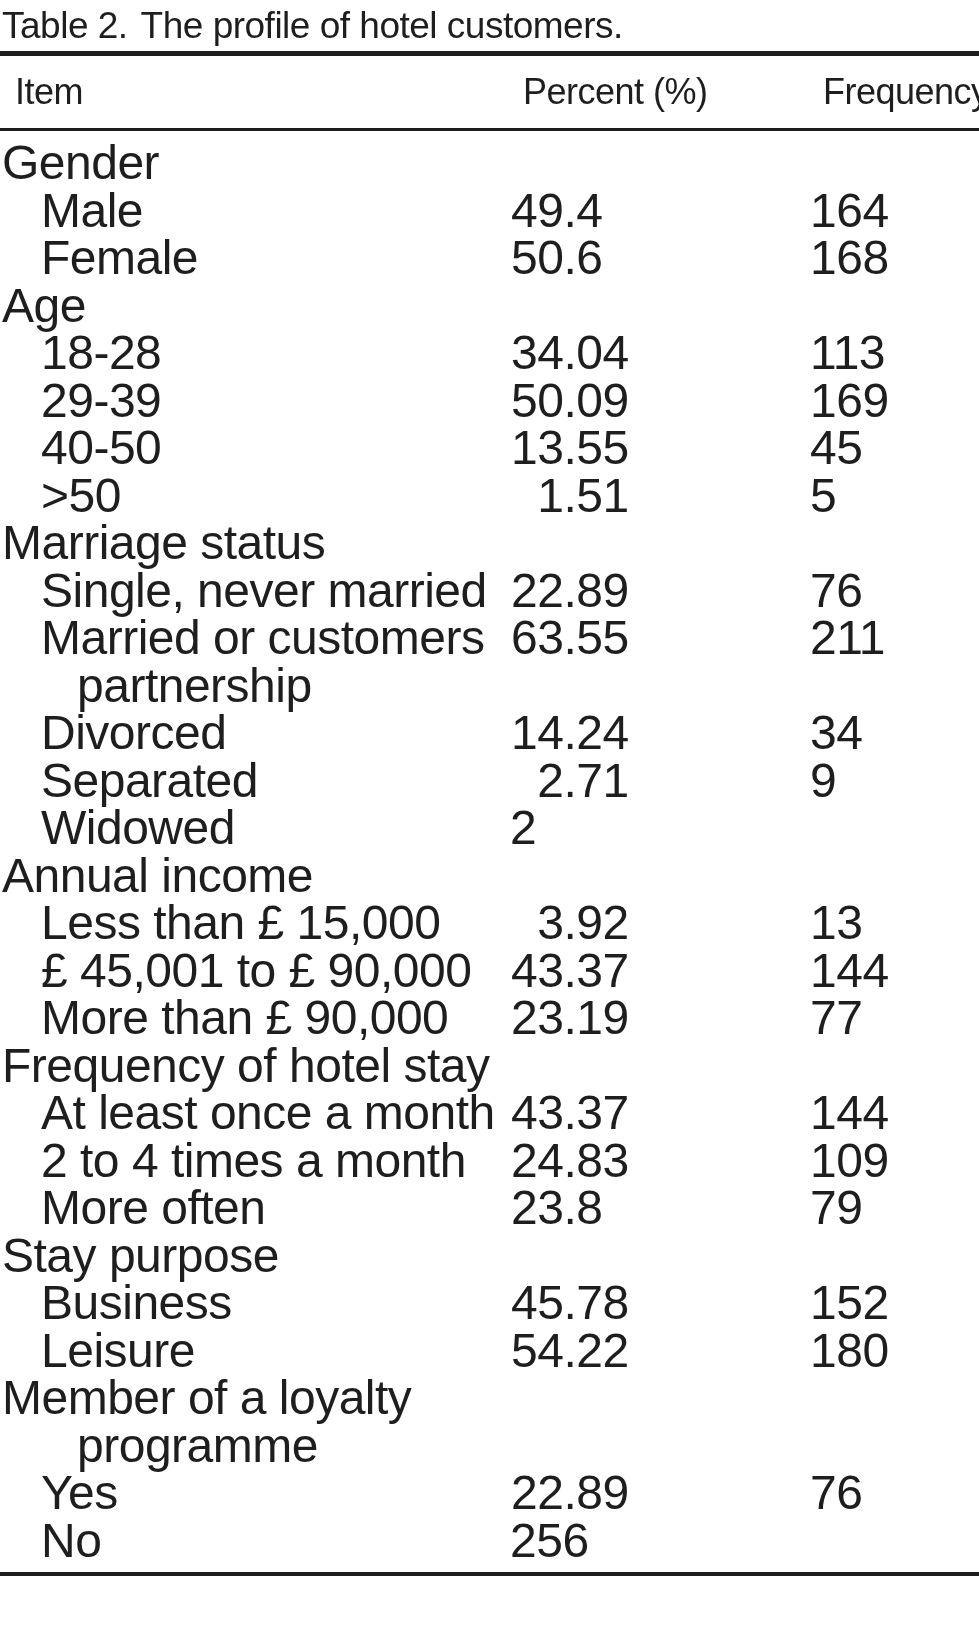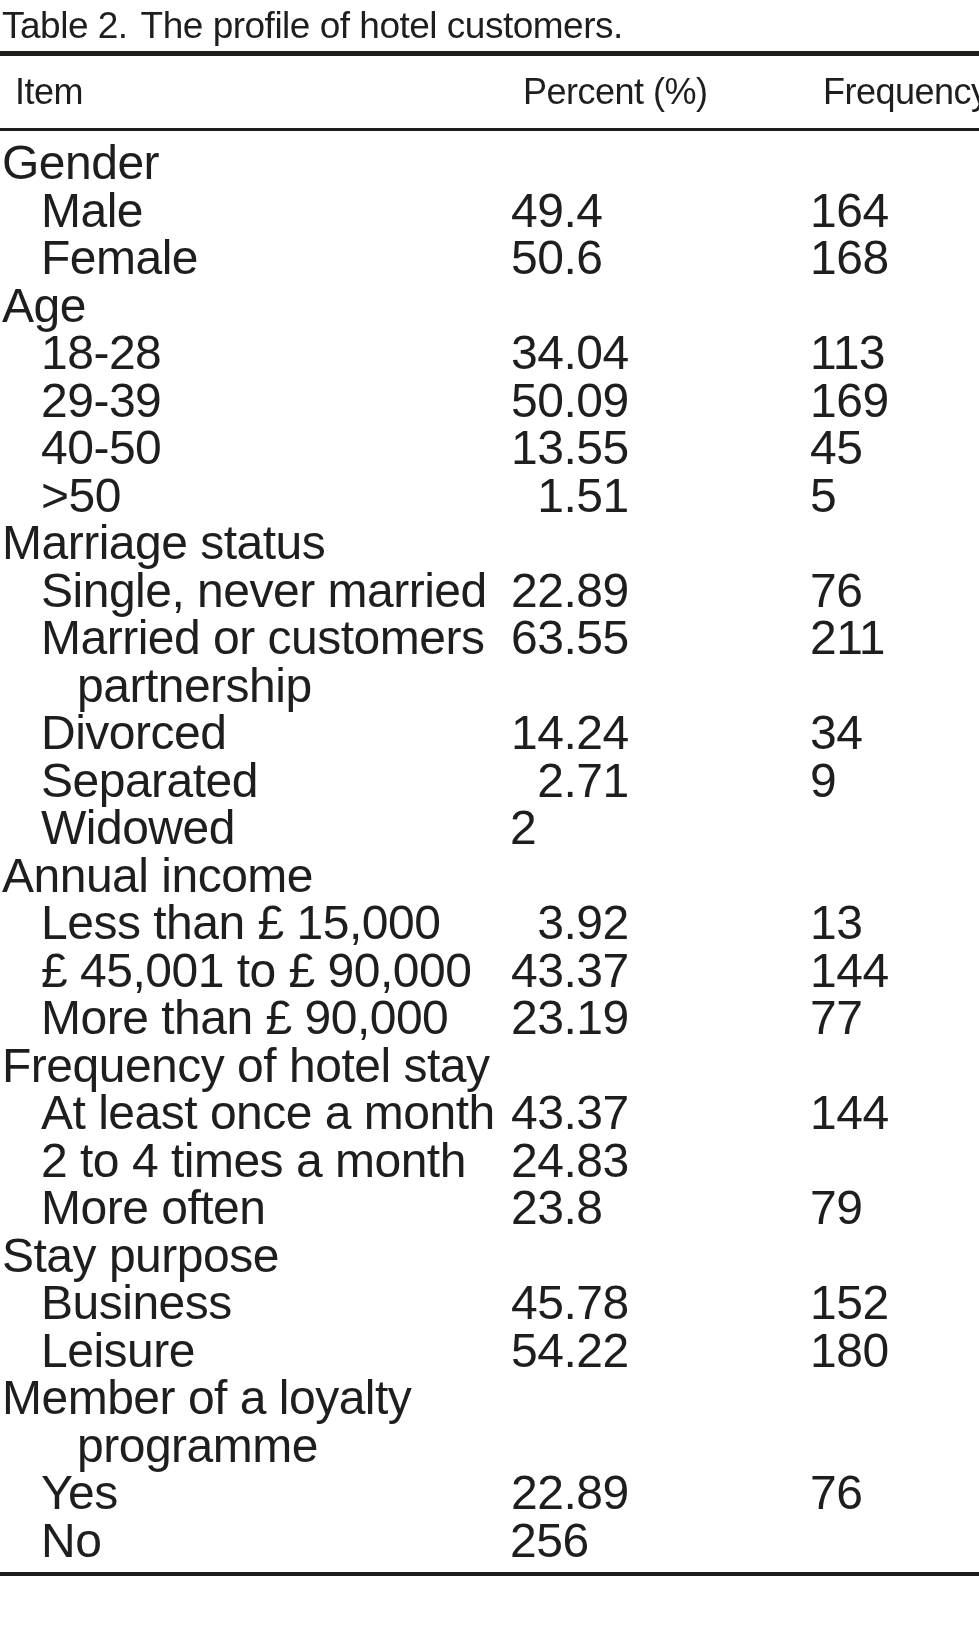--- a/index.html
+++ b/index.html
@@ -196,20 +196,21 @@
         <div class="cell-freq"></div>
       </div>
       <div class="row">
         <div class="cell-label item">At least once a month</div>
         <div class="cell-pct"><span class="pint">43</span><span class="pfrac">.37</span></div>
         <div class="cell-freq">144</div>
       </div>
       <div class="row">
         <div class="cell-label item">2 to 4 times a month</div>
         <div class="cell-pct"><span class="pint">24</span><span class="pfrac">.83</span></div>
+        <div class="cell-freq">109</div>
       </div>
       <div class="row">
         <div class="cell-label item">More often</div>
         <div class="cell-pct"><span class="pint">23</span><span class="pfrac">.8</span></div>
         <div class="cell-freq">79</div>
       </div>
       <div class="row">
         <div class="cell-label section">Stay purpose</div>
         <div class="cell-pct"></div>
         <div class="cell-freq"></div>

